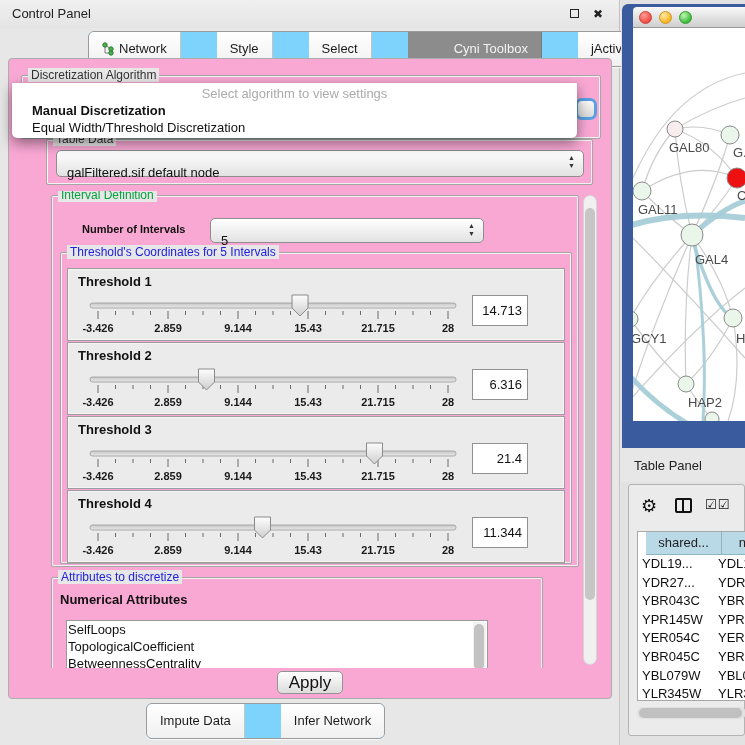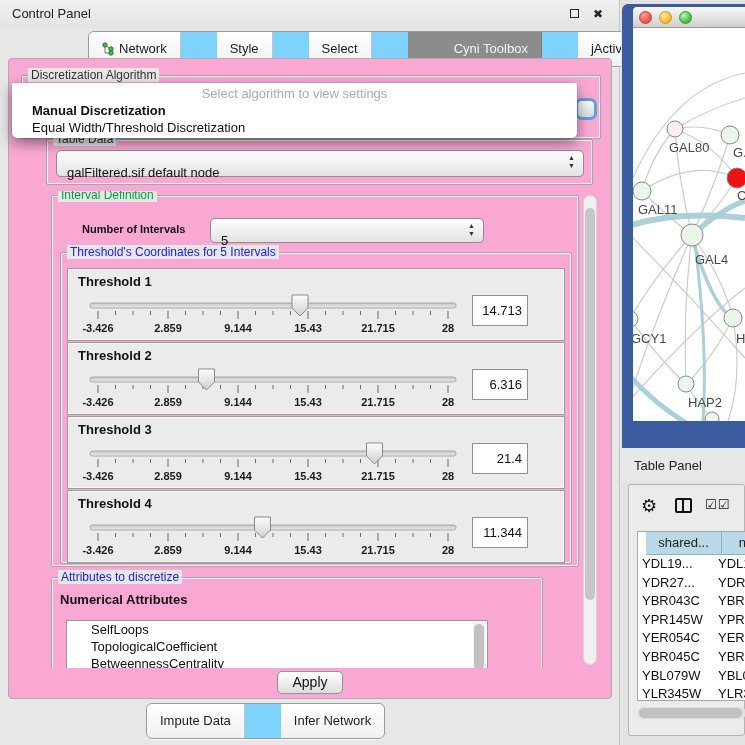--- a/index.html
+++ b/index.html
@@ -46,29 +46,29 @@
   .th-label { position:absolute; left:10px; top:5px; font-size:13px; font-weight:bold; color:#111; }
   .th-svg { position:absolute; left:16px; top:25px; overflow:visible; }
   .th-value { position:absolute; left:404px; top:26px; width:56px; height:31px; background:#fff; border:1px solid #919191; font-size:13px; text-align:right; padding-right:5px; line-height:29px; color:#111; }
 
   
   #noi-label { position:absolute; left:30px; top:27px; font-size:11px; font-weight:bold; color:#111; }
   #noi-spinner { left:158px; top:22px; width:274px; height:25px; }
 
   
   #attr-list { position:absolute; left:14px; top:42px; width:422px; height:64px; background:#fff; border:1px solid #999; overflow:hidden; }
-  .attr-item { font-size:13px; line-height:17px; padding-left:24px; color:#111; white-space:nowrap; }
+  .attr-item { font-size:13px; line-height:17px; padding-left:1px; color:#111; white-space:nowrap; }
   #attr-scroll { position:absolute; right:1px; top:1px; width:13px; height:60px; background:#f2f2f2; }
   #attr-scroll .thumb { position:absolute; left:1px; top:2px; width:10px; height:46px; background:#c2c2c2; border-radius:5px; }
 
   #v-scrollbar { position:absolute; left:574px; top:136px; width:14px; height:470px; background:#f0f0f0; border:1px solid #d6d6d6; border-radius:7px; }
   #v-scrollbar .thumb { position:absolute; left:1px; top:12px; width:10px; height:392px; background:#c6c6c6; border-radius:6px; }
 
   #apply-btn { position:absolute; left:50%; transform:translateX(-50%); top:612px; width:66px; height:23px;
-    border:1px solid #949494; border-radius:5px; background:linear-gradient(#ffffff,#dcdcdc); font-size:14px; color:#111; text-align:center; line-height:21px; }
+    border:1px solid #949494; border-radius:5px; background:linear-gradient(#ffffff,#dcdcdc); font-size:17px; color:#111; text-align:center; line-height:21px; }
 
   #viewport { position:absolute; left:0; top:132px; width:596px; height:477px; overflow:hidden; }
 
   
   #right-side { position:absolute; left:621px; top:0; width:124px; height:745px; background:#e2e2e2; }
   #net-window { position:absolute; left:1px; top:4px; width:123px; height:444px; background:#3a5c9e; border-radius:6px 0 0 0; }
   #net-titlebar { position:absolute; left:11px; top:3px; width:112px; height:21px; background:linear-gradient(#f8f8f8,#cfcfcf); border-bottom:1px solid #979797; border-radius:4px 0 0 0; }
   .light { position:absolute; top:4px; width:13px; height:13px; border-radius:50%; }
   .light.red    { left:6px;  background:radial-gradient(circle at 35% 30%, #ff9d97, #ef4d43 70%); border:1px solid #c9403a; }
   .light.yellow { left:26px; background:radial-gradient(circle at 35% 30%, #ffe9a8, #f7b521 70%); border:1px solid #cf9420; }

